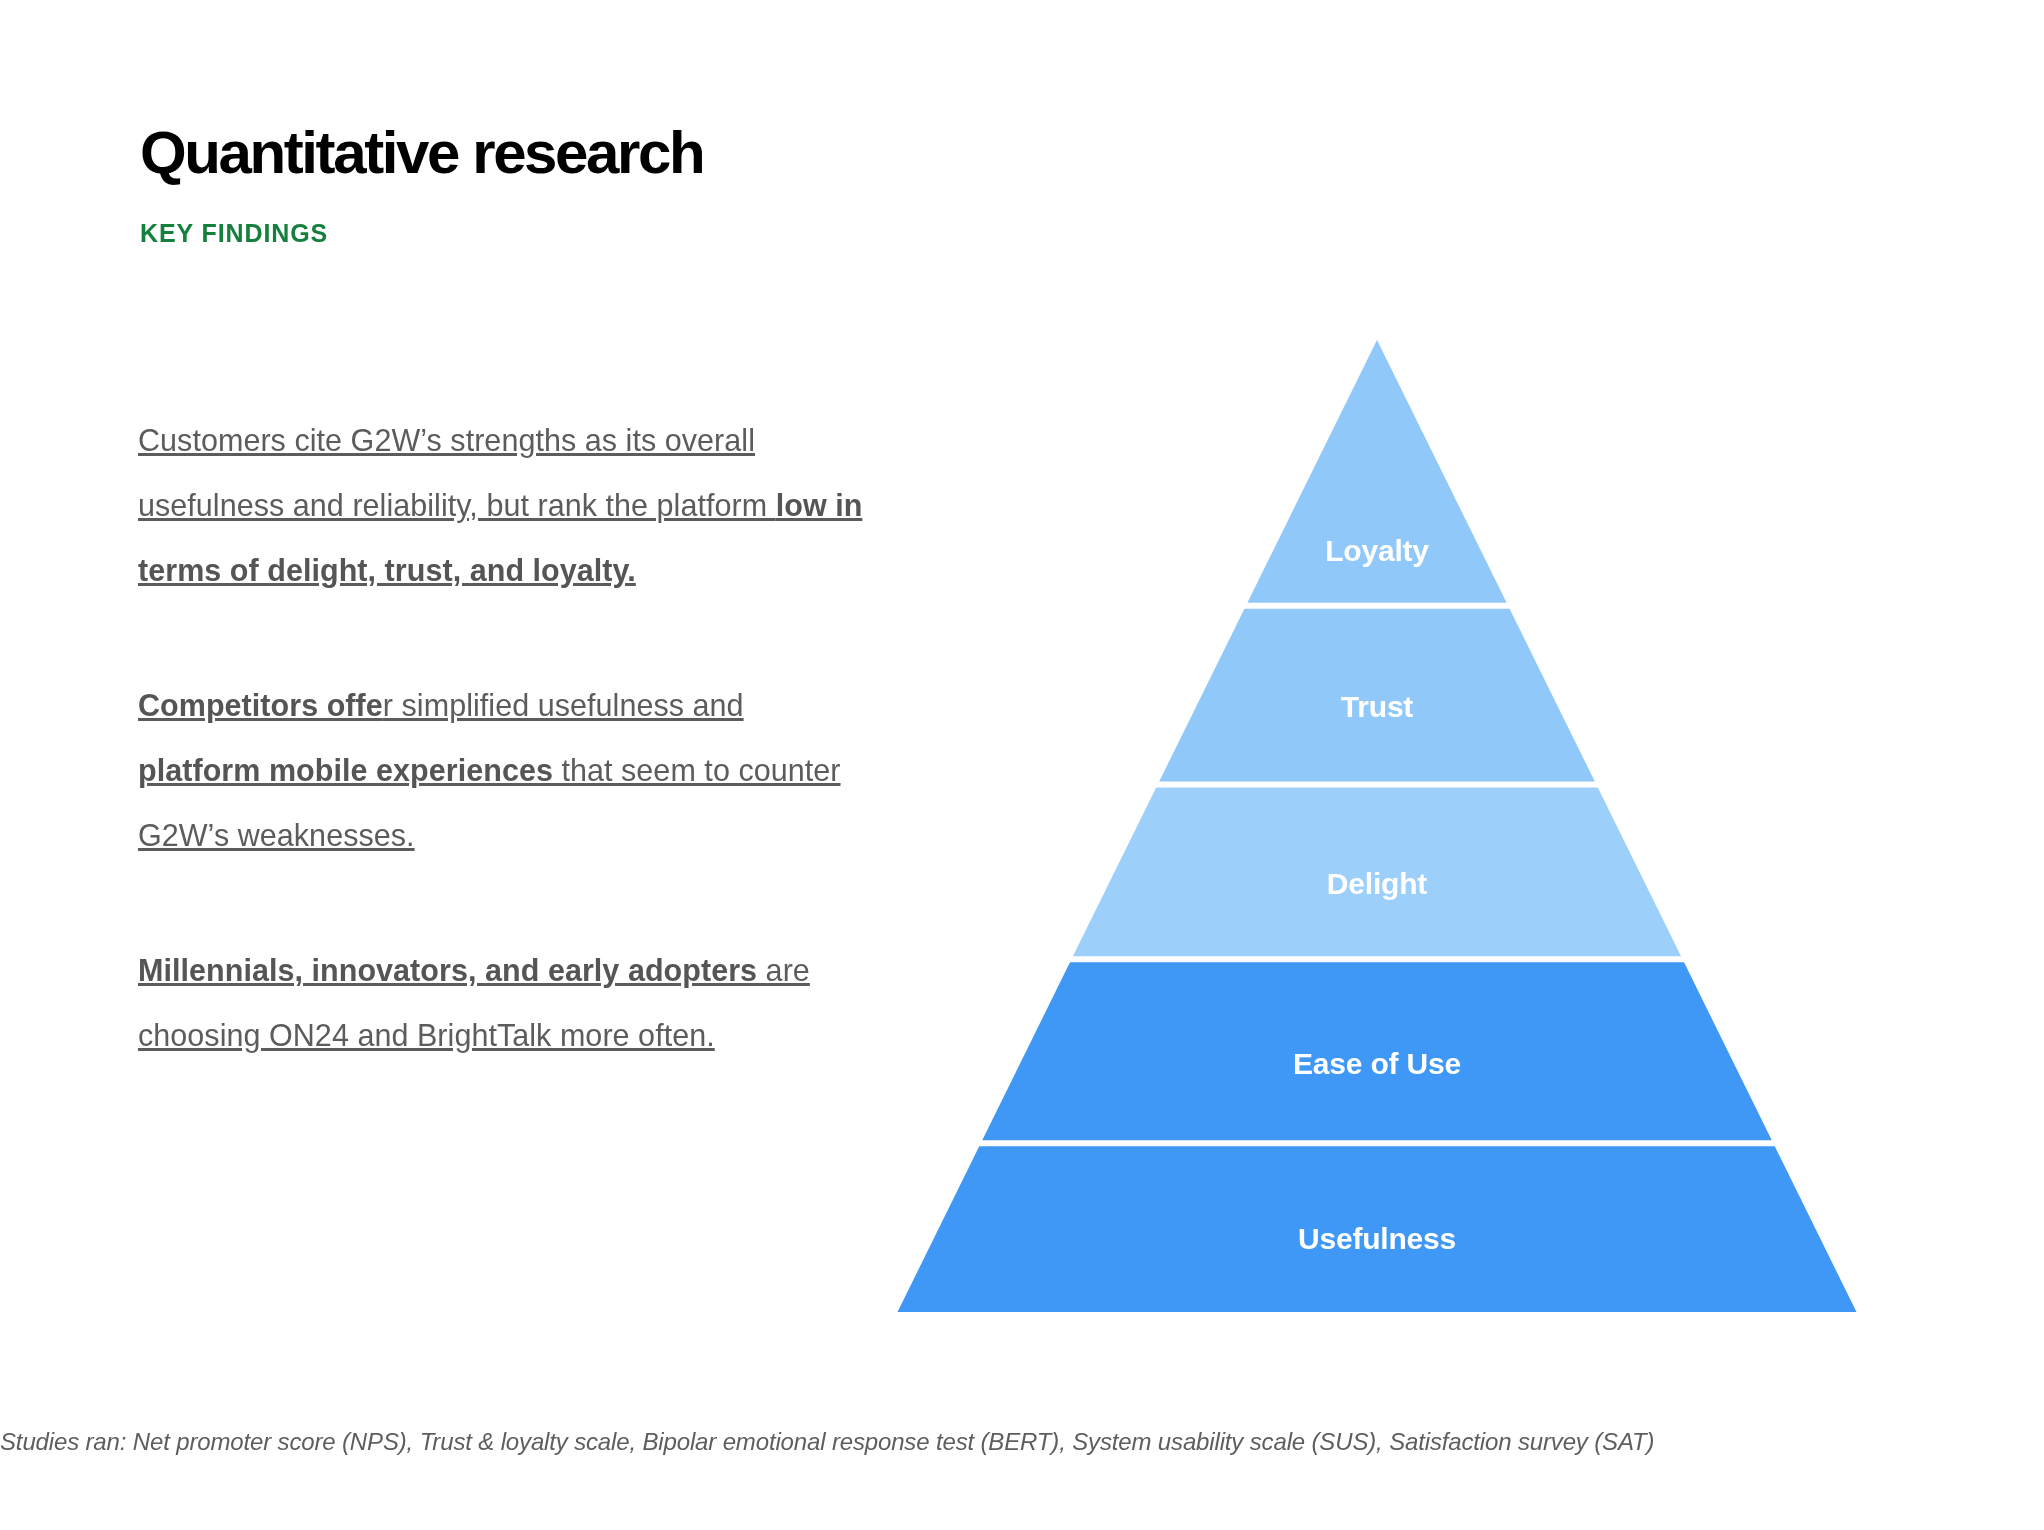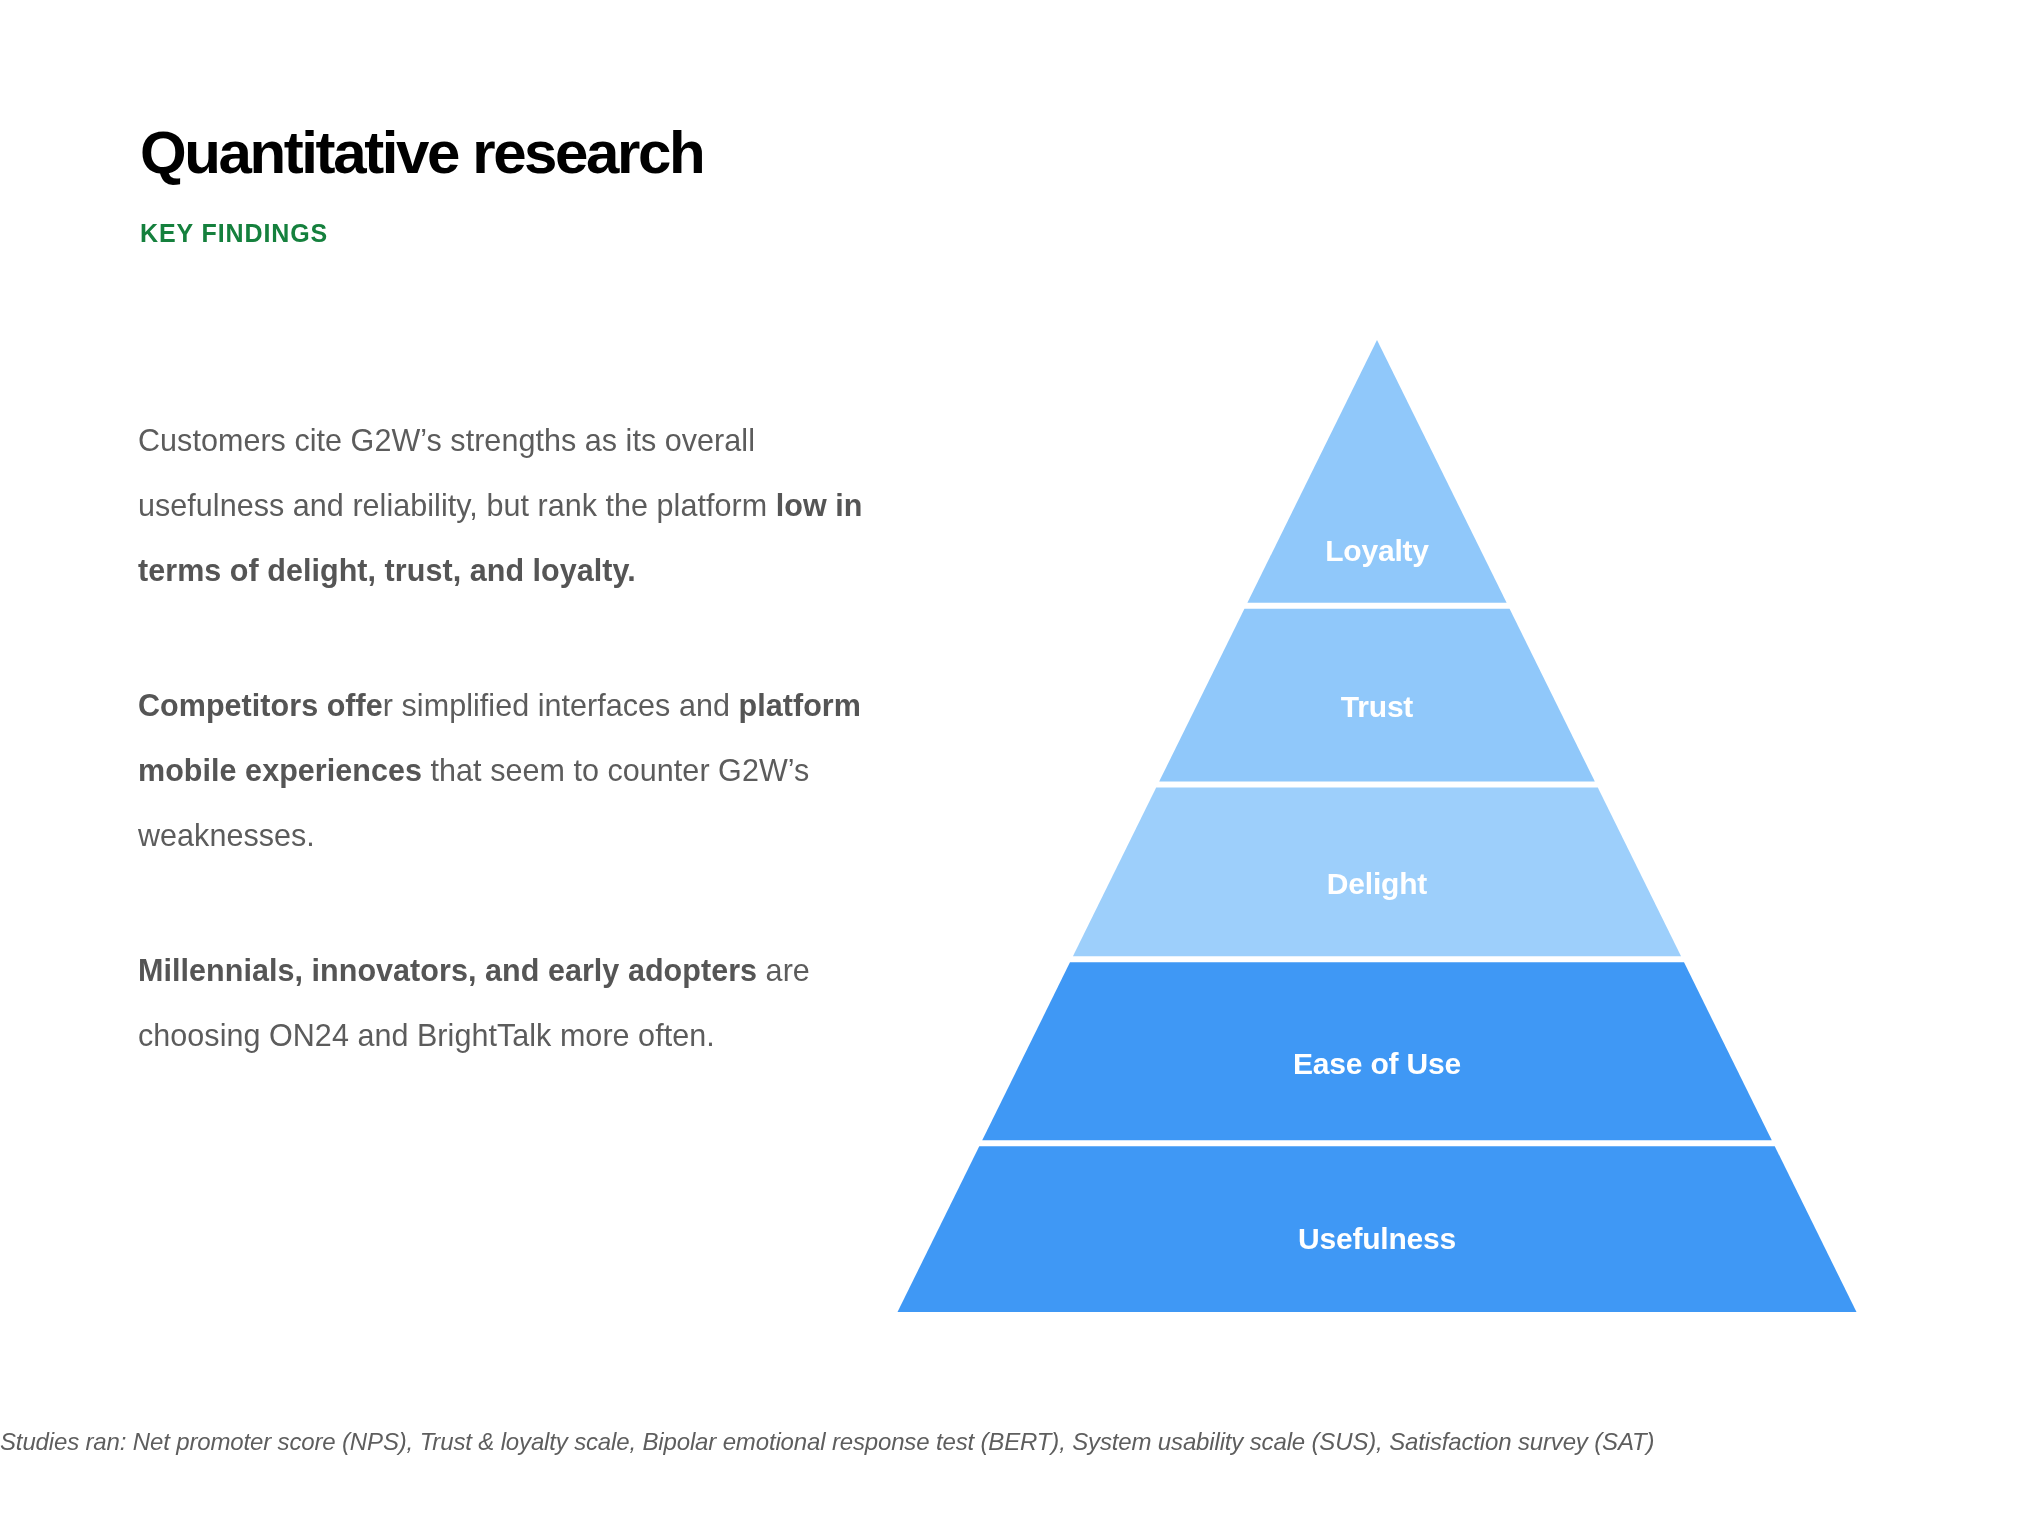--- a/index.html
+++ b/index.html
@@ -56,20 +56,21 @@
     top: 408px;
     width: 730px;
   }
   .finding-para {
     margin: 0 0 70px 0;
     font-size: 30.5px;
     line-height: 65px;
     color: #5c5c5c;
     font-weight: 400;
     letter-spacing: 0.05px;
+    text-decoration: underline;
   }
   .finding-para:last-child {
     margin-bottom: 0;
   }
   .finding-para b,
   .finding-para strong {
     font-weight: 700;
     color: #555555;
   }
 
@@ -120,21 +121,21 @@
 
 <div class="slide">
 
   <div class="header">
     <h1 class="page-title">Quantitative research</h1>
     <div class="page-subtitle">KEY FINDINGS</div>
   </div>
 
   <div class="findings">
     <p class="finding-para"><span>Customers cite G2W’s strengths as its overall usefulness and reliability, but rank the platform </span><b>low in terms of delight, trust, and loyalty.</b></p>
-    <p class="finding-para"><b>Competitors offe</b><span>r simplified interfaces and </span><b>platform mobile experiences</b><span> that seem to counter G2W’s weaknesses.</span></p>
+    <p class="finding-para"><b>Competitors offe</b><span>r simplified usefulness and </span><b>platform mobile experiences</b><span> that seem to counter G2W’s weaknesses.</span></p>
     <p class="finding-para"><b>Millennials, innovators, and early adopters</b><span> are choosing ON24 and BrightTalk more often.</span></p>
   </div>
 
   <div class="pyramid-wrap">
     <svg class="pyramid-svg" viewBox="0 0 980 985" preserveAspectRatio="xMidYMid meet">
       <g id="pyramid-bands">
           <polygon points="485,0 614.6099785683119,262.73388773388774 355.39002143168807,262.73388773388774" fill="#90c8fa"></polygon>
           <polygon points="352.43014488847825,268.73388773388774 617.5698551115217,268.73388773388774 702.8339910423244,441.5738045738046 267.1660089576756,441.5738045738046" fill="#90c8fa"></polygon>
           <polygon points="264.20613241446574,447.5738045738046 705.7938675855343,447.5738045738046 789.0642405225739,616.3721413721414 180.93575947742613,616.3721413721414" fill="#9dcffb"></polygon>
           <polygon points="177.97588293421626,622.3721413721414 792.0241170657837,622.3721413721414 879.7804567387901,800.2640332640333 90.21954326120988,800.2640332640333" fill="#3f98f5"></polygon>

